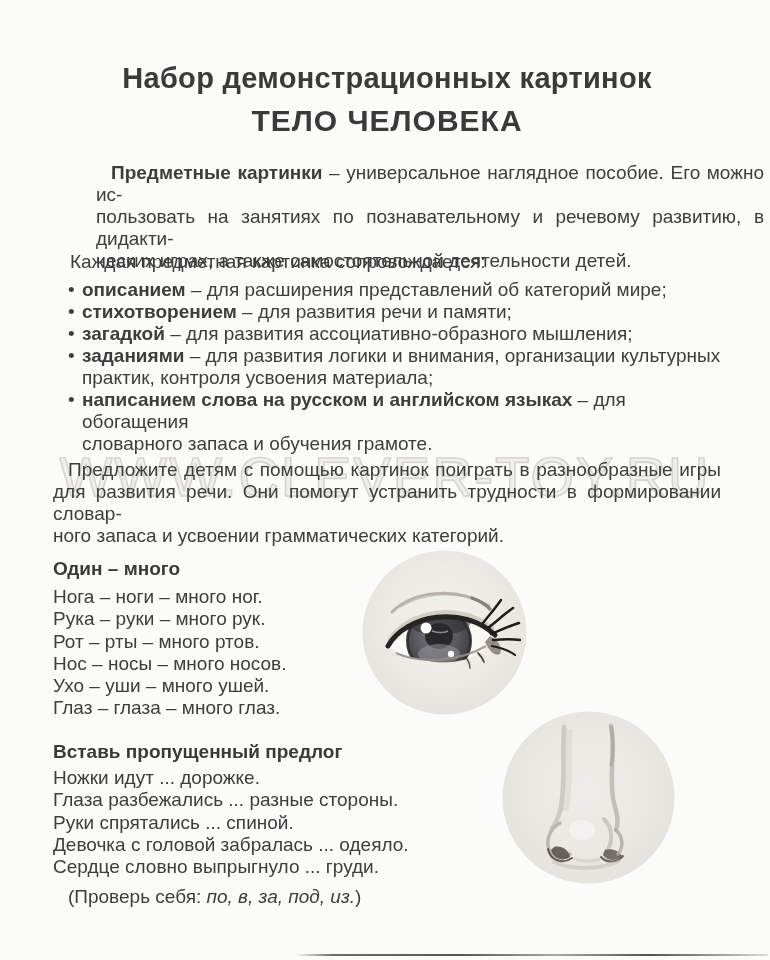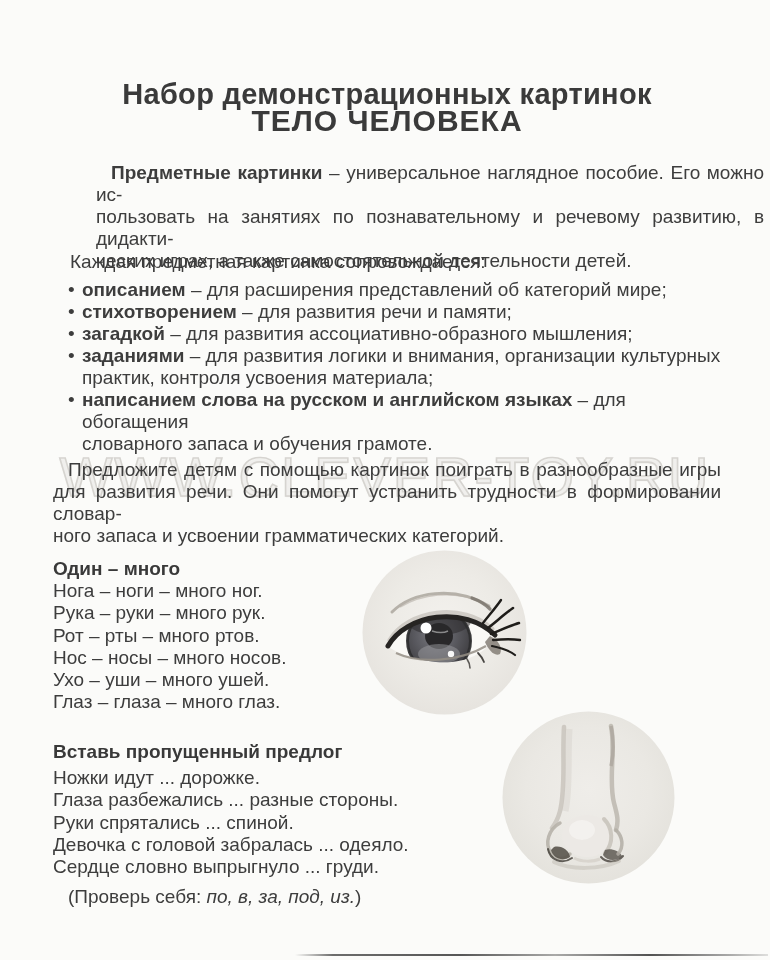--- a/index.html
+++ b/index.html
@@ -5,21 +5,21 @@
   * { margin:0; padding:0; box-sizing:border-box; }
   html,body { background:#ffffff; }
   #page {
     position:relative; width:770px; height:960px;
     background:#fbfbf9; overflow:hidden;
     font-family:"Liberation Sans", sans-serif;
     color:#3d3d3d; font-size:19px; line-height:22px;
   }
   .abs { position:absolute; }
   .title1 { left:53px; top:61px; width:668px; text-align:center;
-            font-size:29px; line-height:34px; font-weight:700; color:#3a3a3a; letter-spacing:0.3px;margin-top:16px; }
+            font-size:29px; line-height:34px; font-weight:700; color:#3a3a3a; letter-spacing:0.3px; }
   .title2 { left:53px; top:104px; width:668px; text-align:center;
             font-size:30px; line-height:34px; font-weight:700; color:#3a3a3a; letter-spacing:1px; }
   .b { font-weight:700; }
   .it { font-style:italic; }
   .jline { display:block; text-align:justify; text-align-last:justify; }
   .jlast { display:block; text-align:left; text-align-last:left; }
   .ind { text-indent:15px; }
   .p1 { left:53px; top:162px; width:668px;margin-left:43px; }
   .list-intro { left:53px; top:251px; width:668px; text-indent:17px; }
   .bullets { left:68px; top:279px; width:656px; }
@@ -30,21 +30,21 @@
     left:36px; top:446px; width:698px; z-index:1;
     font-size:56px; line-height:62px; font-weight:400; text-align:center;
     letter-spacing:2px; white-space:nowrap;
     color:rgba(250,250,248,0.55);
     -webkit-text-stroke:1.6px #d6d4d0;
     text-shadow:0 1px 1px rgba(185,182,176,0.35);
   }
   .section { width:440px; }
   .sec1 { left:53px; top:558px; }
   .sec2 { left:53px; top:741px; }
-  .sec-heading { font-weight:700; color:#393939; margin-bottom:0; }
+  .sec-heading { font-weight:700; color:#393939; margin-bottom:6px; }
   .sec2 .sec-heading { margin-bottom:4px; }
   .tline { display:block; line-height:22.3px; }
   .check { left:68px; top:886px; width:500px; }
   .illu { position:absolute; }
   .eye-illu { left:362px; top:550px; width:165px; height:165px; }
   .nose-illu { left:502px; top:711px; width:173px; height:173px; }
   .scan-edge {
     left:295px; top:954px; width:473px; height:2px; z-index:3;
     background:linear-gradient(90deg, rgba(60,60,60,0) 0%, rgba(60,60,60,0.75) 8%,
       rgba(45,45,45,0.8) 35%, rgba(70,70,70,0.45) 55%, rgba(40,40,40,0.8) 75%,

